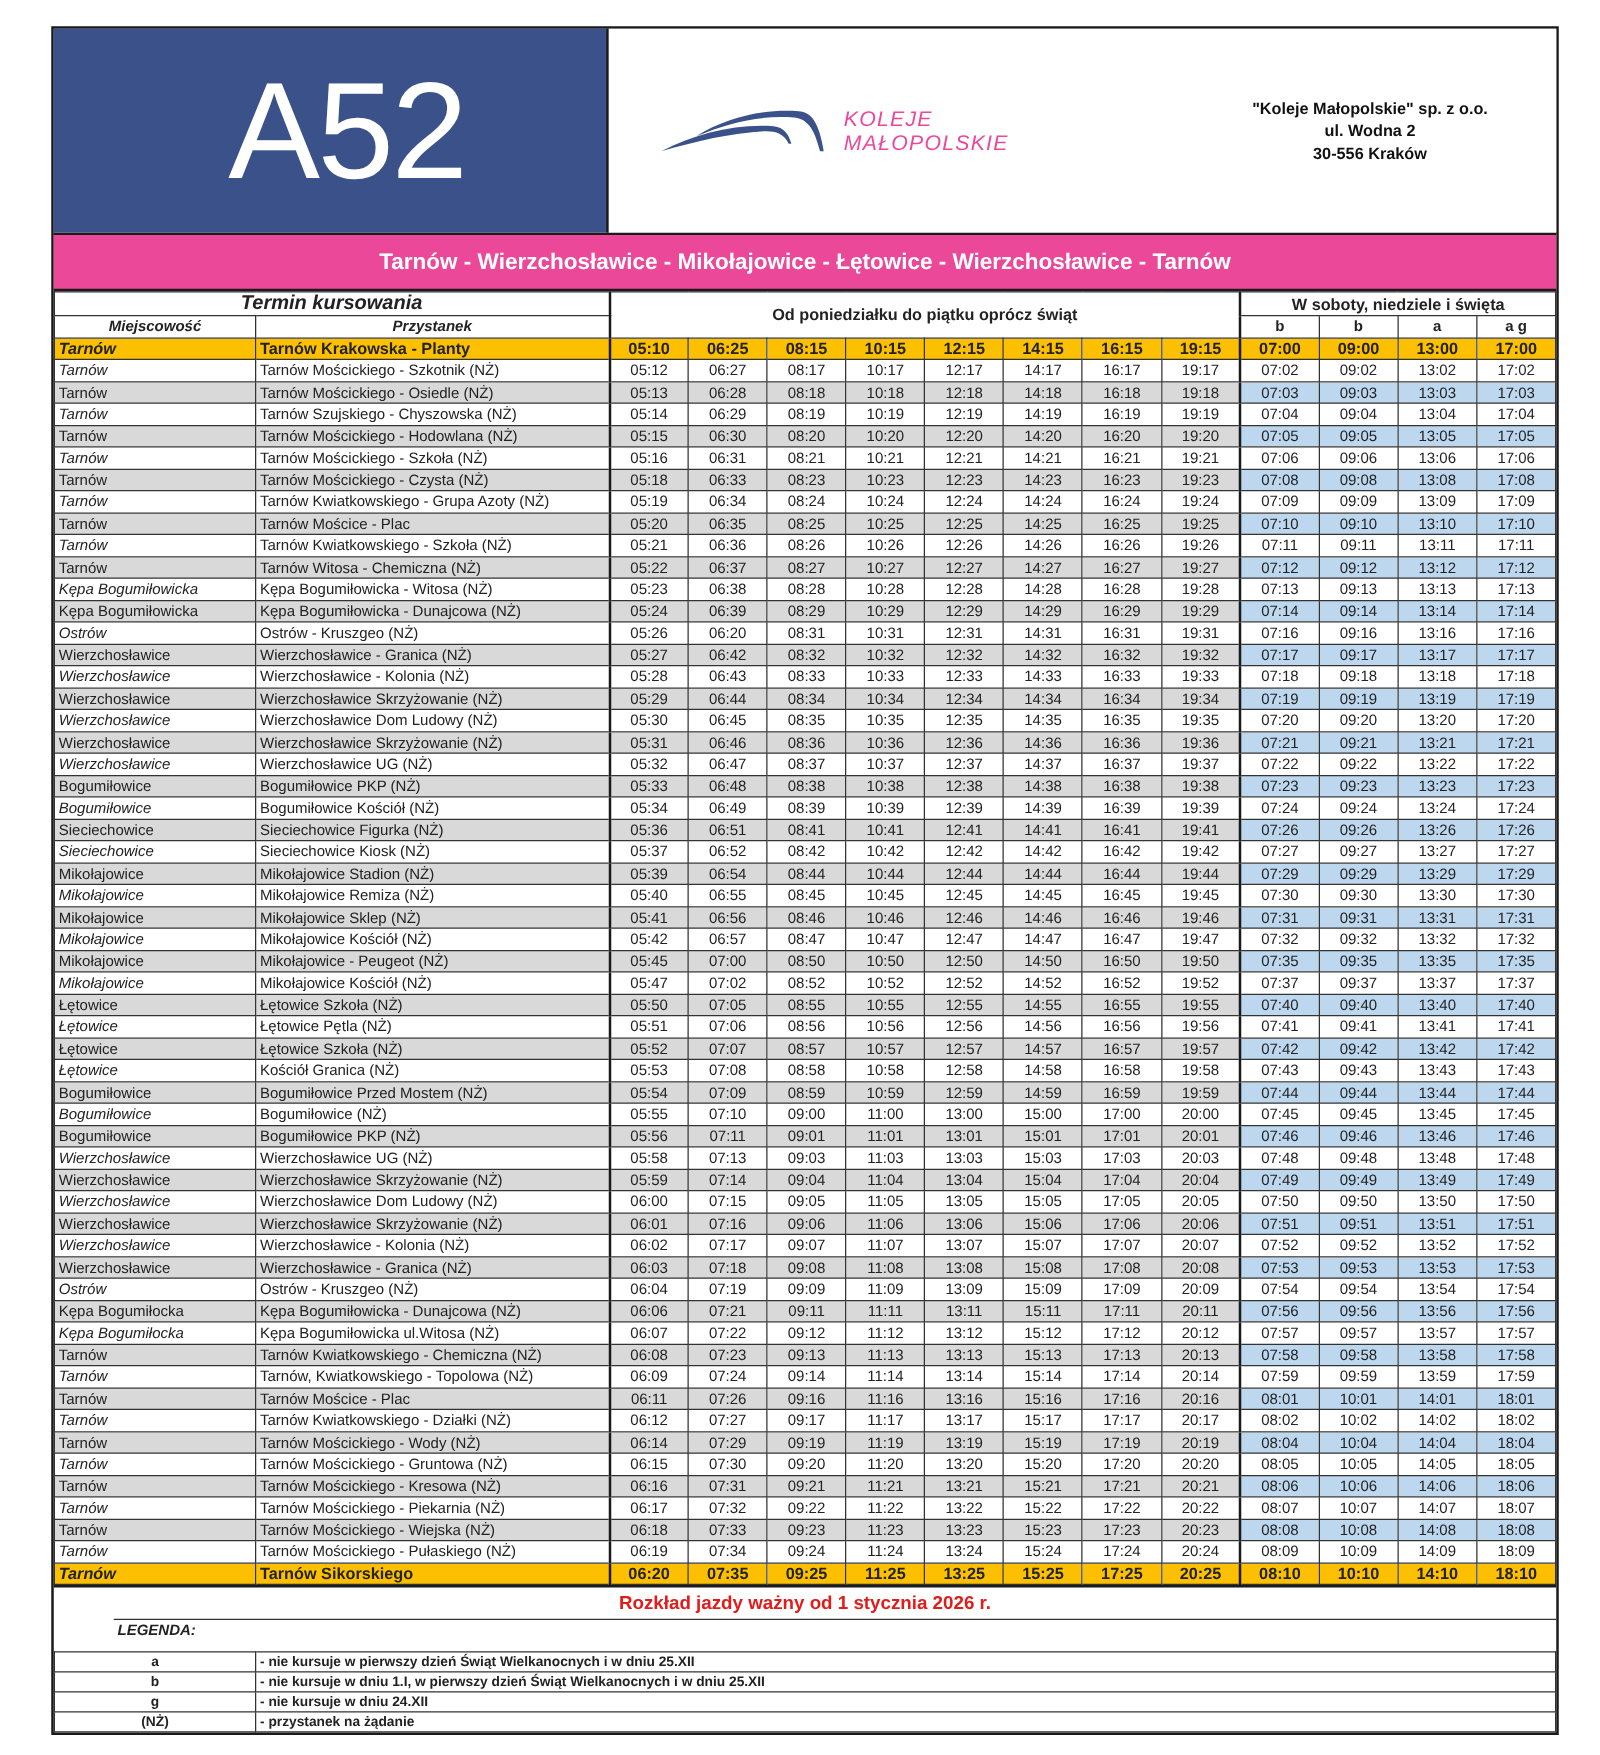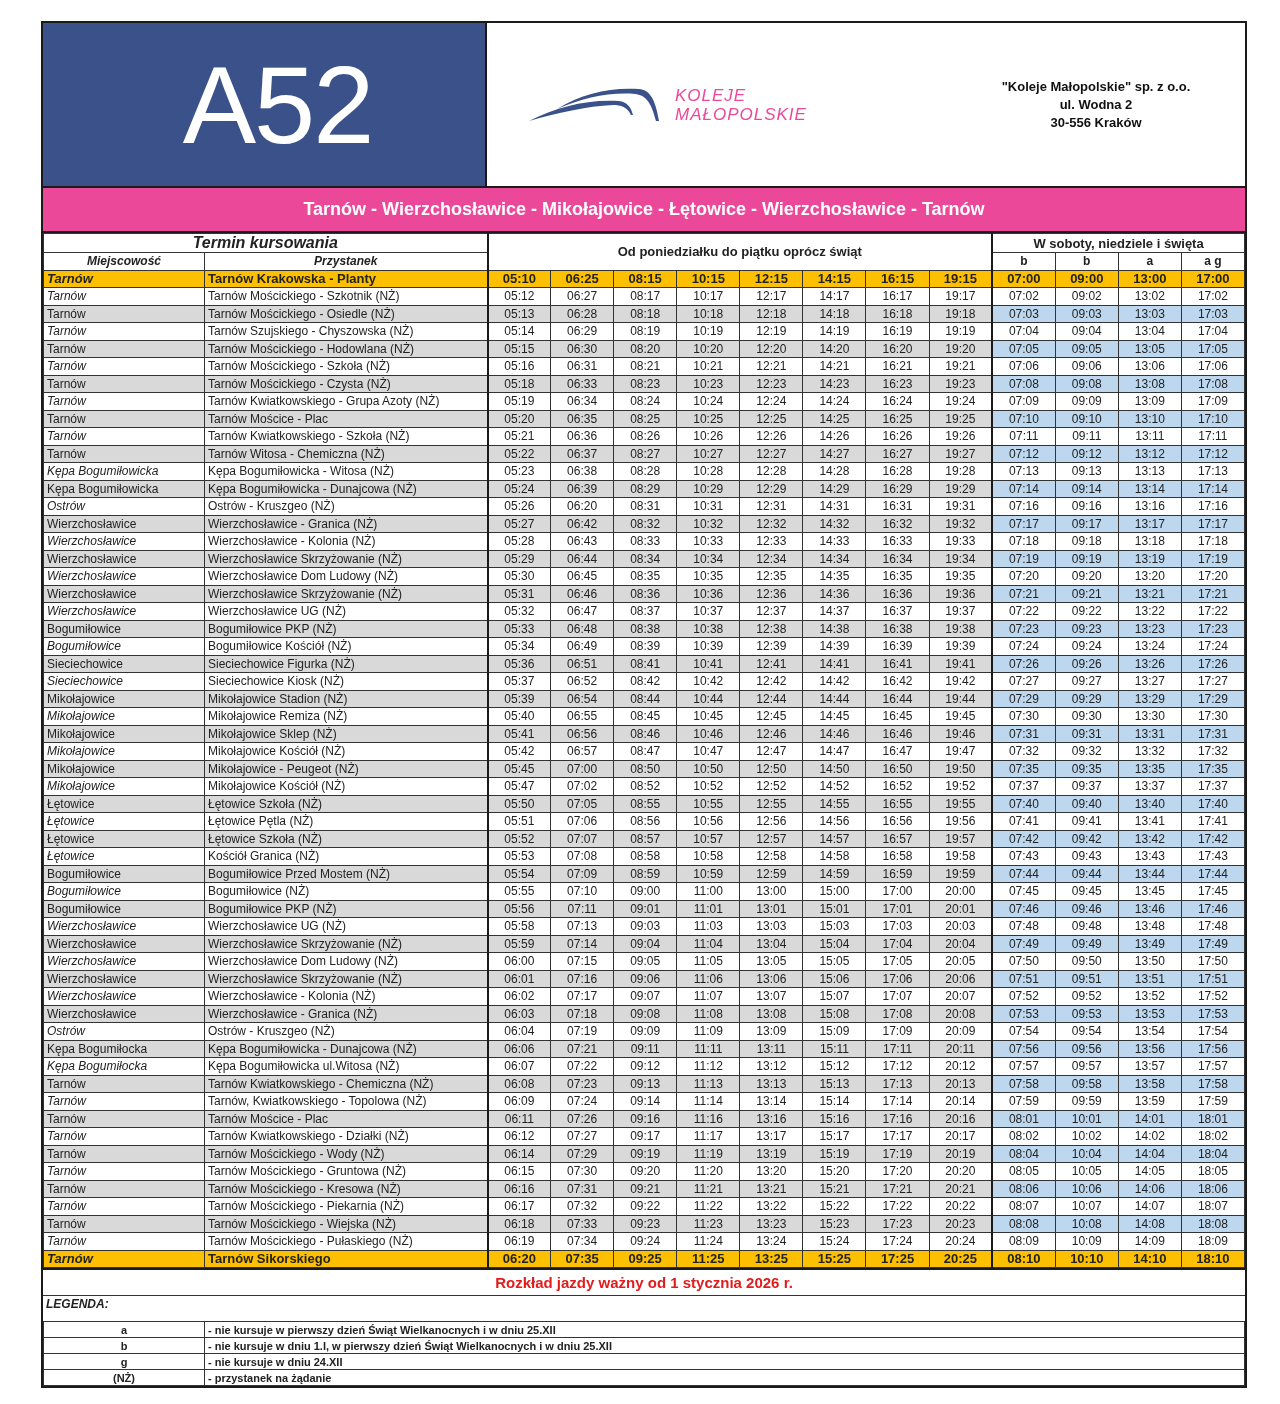--- a/index.html
+++ b/index.html
@@ -25,21 +25,21 @@
   .hdr-group { text-align: center; font-weight: bold; font-size: 13px; }
   .hdr-note { text-align: center; font-weight: bold; font-size: 12px; }
   .sep-l { border-left: 2px solid #1a1a1a; }
   tr.hl td { background: #fdc001; font-weight: bold; font-size: 13px; }
   tr.hl td.town { font-style: italic; }
   tr.odd td.town { font-style: italic; }
   tr.even td { background: #d9d9d9; }
   tr.even td.we { background: #bdd7ee; }
   tr.odd td { background: #fff; }
   .validity { height: 27px; border-top: 2px solid #1a1a1a; text-align: center; color: #e21b1b; font-weight: bold; font-size: 15px; line-height: 26px; }
-  .legend-title { height: 26px; border-top: 1px solid #333; font-weight: bold; font-style: italic; font-size: 12px; padding-left: 3px; line-height: 16px; }
+  .legend-title { height: 26px; border-top: 1px solid #333; font-weight: bold; font-style: italic; font-size: 12px; padding-left: 3px; line-height: 16px; margin-left: 48px; }
   .legend table td { height: 16px; font-size: 11px; font-weight: bold; }
   .legend .key { width: 161px; text-align: center; }
 </style>
 </head>
 <body>
 
 <div class="sheet">
   <div class="top">
     <div class="route-box">
       <span class="route-num">A52</span>

